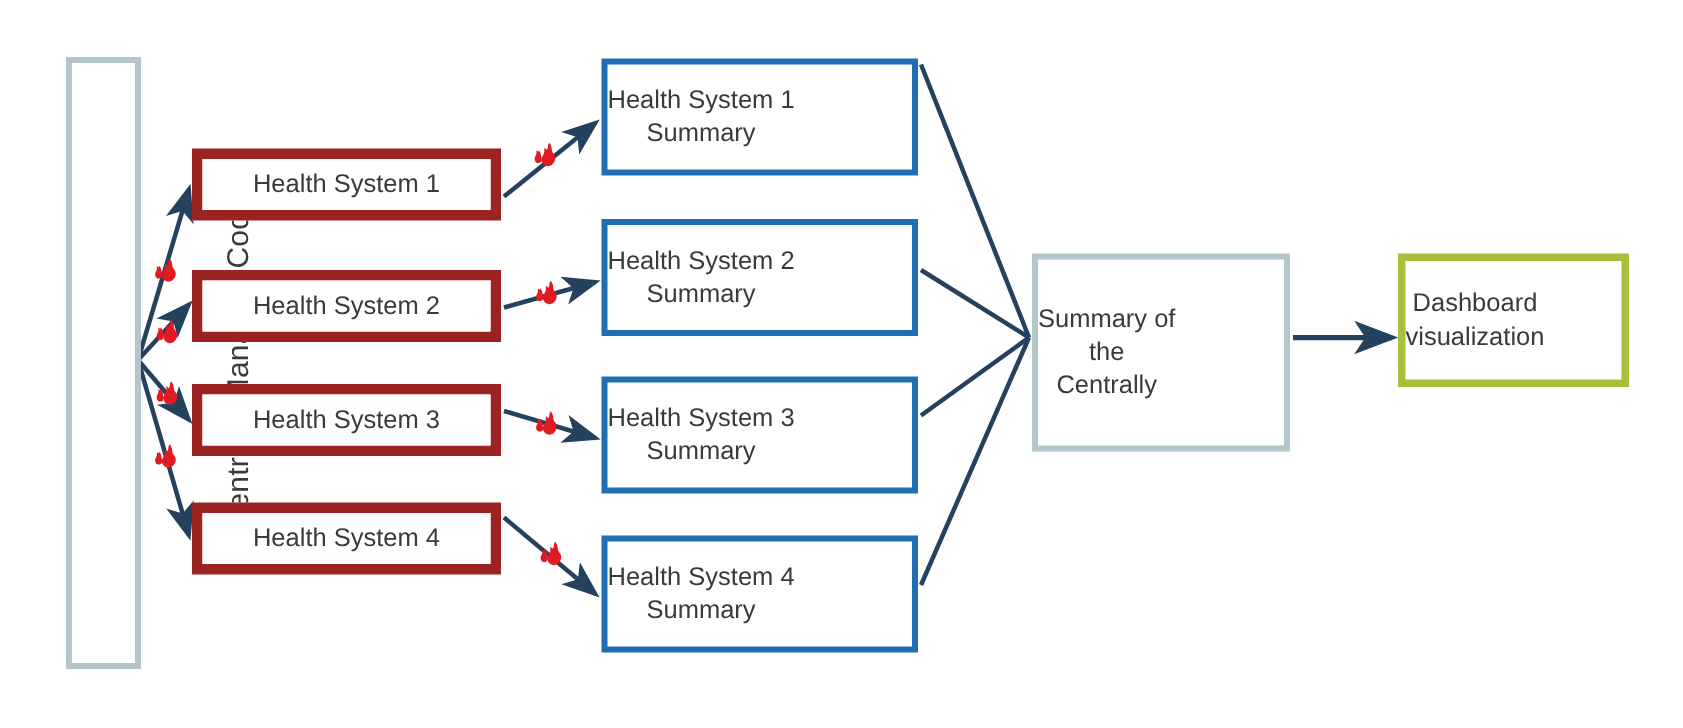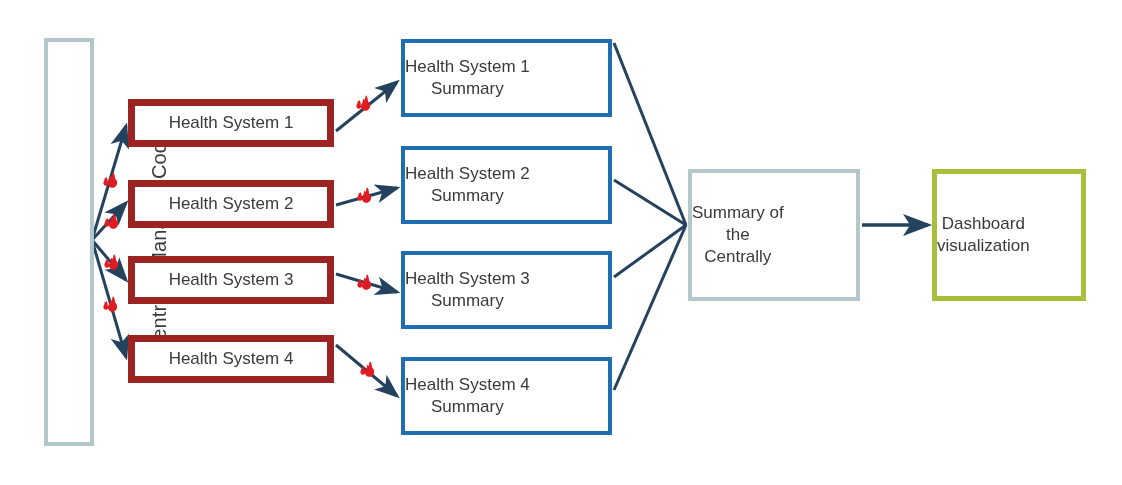--- a/index.html
+++ b/index.html
@@ -107,21 +107,21 @@
     border: 4px solid #b3c6ca;
     font-size: 17px;
     line-height: 1.3;
   }
 
   
   #node-dash {
     left: 932px;
     top: 169px;
     width: 154px;
-    height: 132px;
+    height: 89px;
     border: 5px solid #a8bf3c;
     font-size: 17px;
     line-height: 1.3;
   }
 
   .label-line { display: block; }
 </style>
 </head>
 <body>
 

